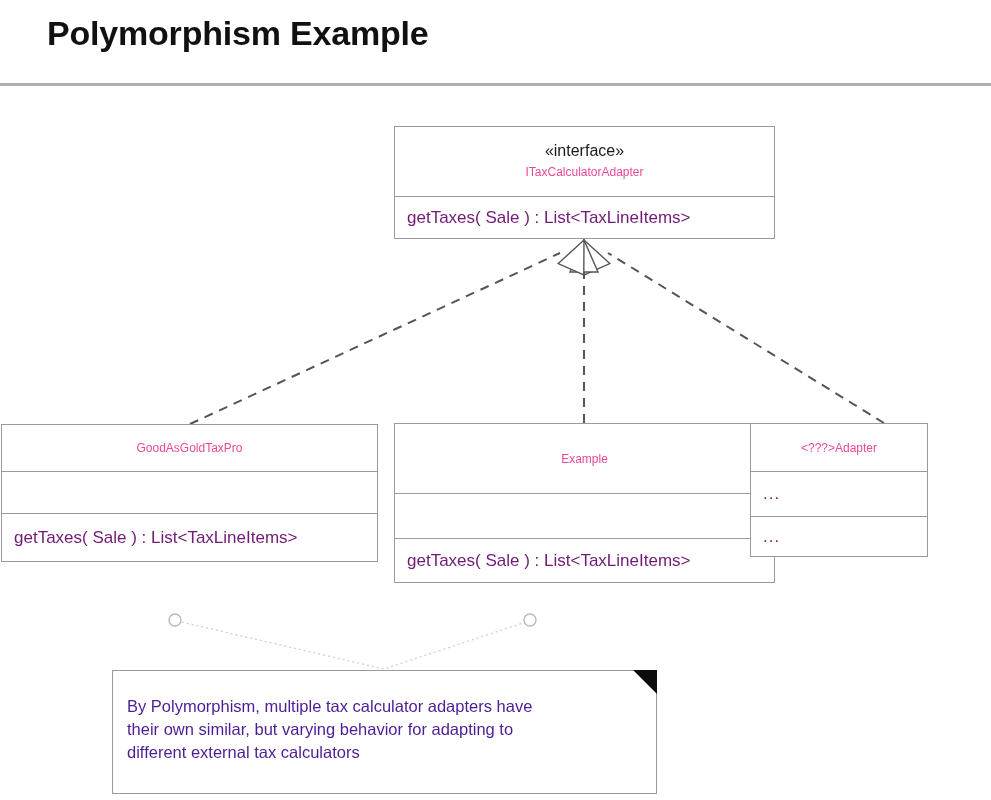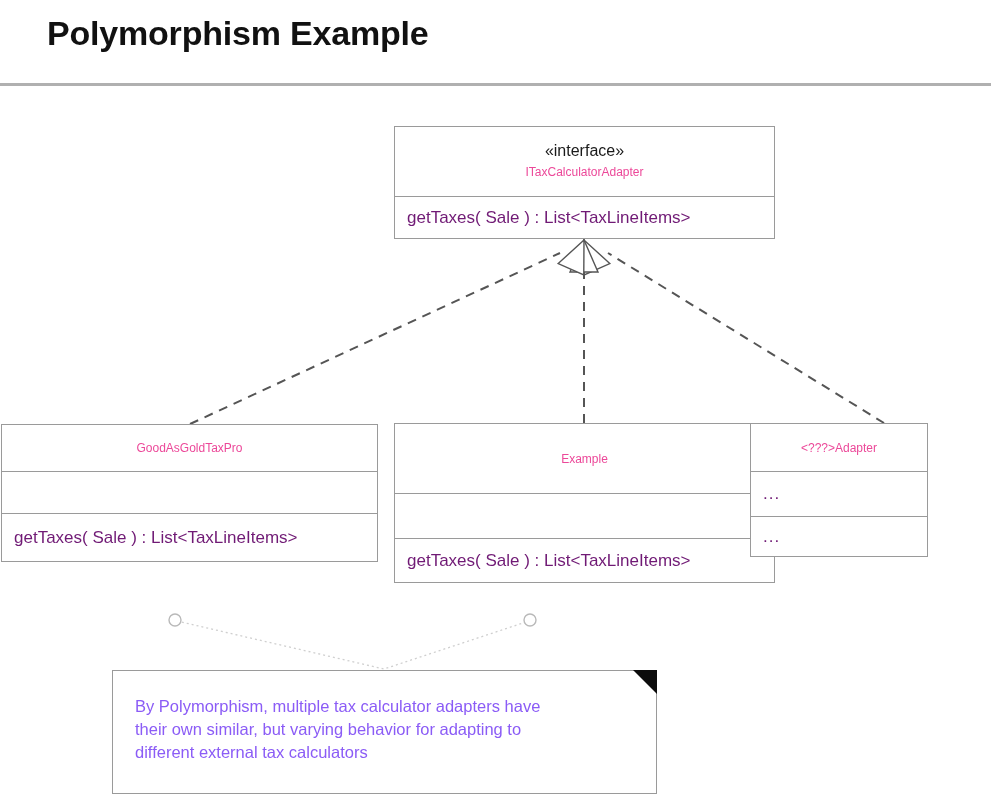--- a/index.html
+++ b/index.html
@@ -143,23 +143,22 @@
     border-left: 24px solid transparent;
     border-top: 24px solid #0c0c0c;
   }
   #note-text {
     position: absolute;
     left: 14px;
     top: 24px;
     width: 510px;
     font-size: 16.5px;
     line-height: 23px;
-    color: #8b5cf6;
+    color: #4c1d95;
     white-space: pre-line;
-    margin-left: 8px;
   }
 </style>
 </head>
 <body>
 
 <div id="slide-title">Polymorphism Example</div>
 <div id="title-rule"></div>
 
 <div id="diagram">
 

